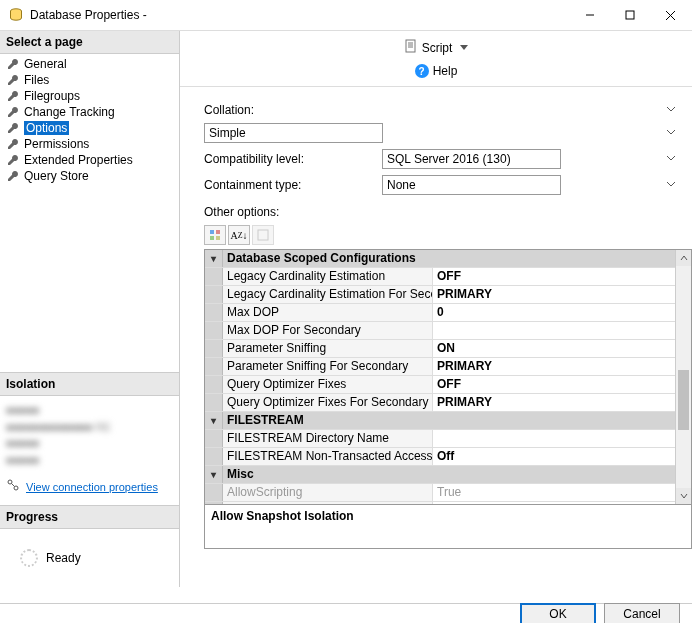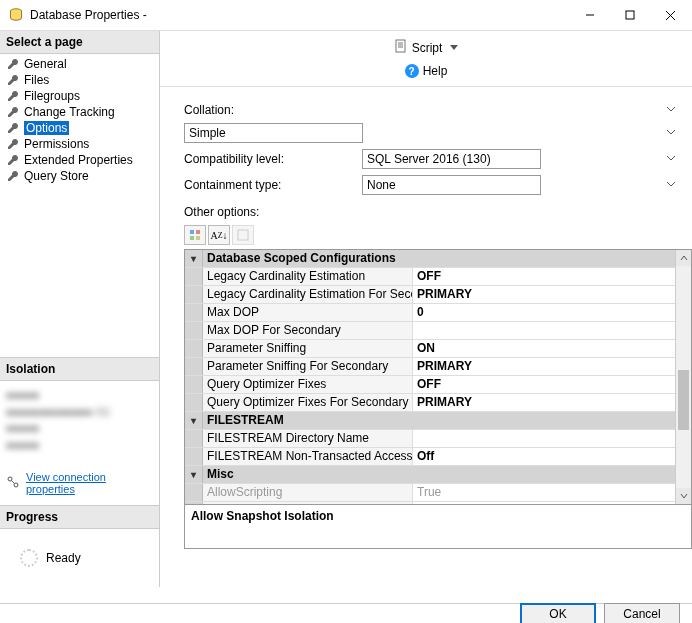--- a/index.html
+++ b/index.html
@@ -3,30 +3,30 @@
 <meta charset="utf-8">
 <style>
   * { box-sizing: border-box; margin: 0; padding: 0; }
   body { font-family: "Segoe UI", Tahoma, sans-serif; font-size: 12px; background: #fff; width: 692px; height: 623px; overflow: hidden; position: relative; }
   .titlebar { height: 30px; background: #fff; display: flex; align-items: center; padding: 0 2px 0 8px; }
   .titlebar .icon-db { width: 16px; height: 16px; margin-right: 6px; display:flex; align-items:center; justify-content:center;}
   .titlebar .title { flex: 1; font-size: 12px; }
   .titlebar .winbtn { width: 40px; height: 28px; display: flex; align-items: center; justify-content: center; }
   .divider-h { height:1px; background:#ddd; }
   .body-wrap { display: flex; height: 556px; }
-  .left-col { width: 160px; display: flex; flex-direction: column; border-right: 1px solid #ccc; }
+  .left-col { width: 180px; display: flex; flex-direction: column; border-right: 1px solid #ccc; }
   .panel-header { background: #e8e8e8; font-weight: bold; padding: 4px 6px; border-bottom: 1px solid #ccc; }
   .page-list { padding: 2px 0; flex: 0 0 auto; }
   .page-item { display: flex; align-items: center; padding: 1px 6px; cursor: default; gap: 4px; }
   .page-item.selected span.lbl { background: #0a6ecc; color: #fff; padding: 0 2px; }
   .page-item .wrench { width:14px; height:14px; display:flex; align-items:center; justify-content:center; }
   .flex-spacer { flex: 1; }
   .conn-panel { border-top: 1px solid #ccc; }
   .conn-body { filter: blur(3px); color:#888; padding:6px; font-size:11px; line-height:1.5; }
-  .conn-link-row { display:flex; align-items:center; gap:6px; padding:4px 6px 10px 6px;margin-top:8px; }
+  .conn-link-row { display:flex; align-items:center; gap:6px; padding:4px 6px 10px 6px; }
   .conn-link { color:#0066cc; text-decoration: underline; cursor:pointer; font-size:11px; }
   .progress-panel { border-top:1px solid #ccc; }
   .progress-body { display:flex; align-items:center; gap:8px; padding:20px; }
   .spinner { width:18px; height:18px; border:2px dotted #ccc; border-radius:50%; }
 
   .right-col { flex:1; display:flex; flex-direction:column; }
   .toolbar { display:flex; align-items:center; gap:4px; padding:6px 10px; border-bottom:1px solid #ddd;flex-direction:column; }
   .tb-btn { display:flex; align-items:center; gap:4px; padding:2px 4px; }
   .help-icon { width:14px; height:14px; border-radius:50%; background:#1e90ff; color:#fff; font-size:10px; font-weight:bold; display:flex; align-items:center; justify-content:center; }
   .tri-down { width:0; height:0; border-left:4px solid transparent; border-right:4px solid transparent; border-top:5px solid #555; }

